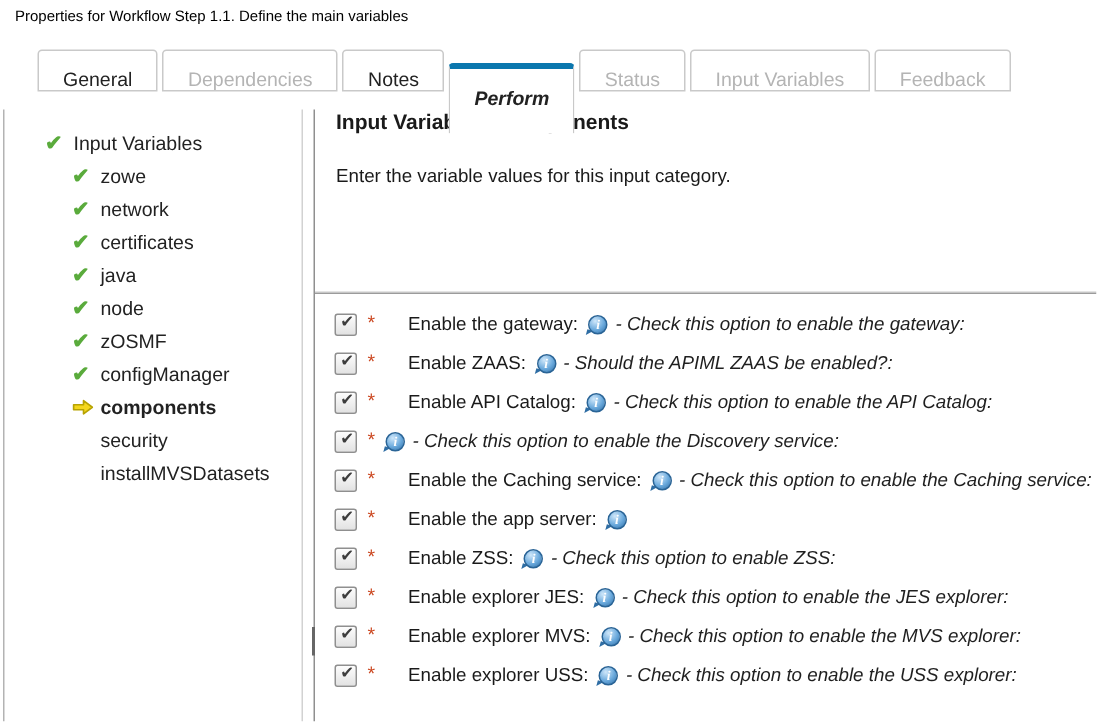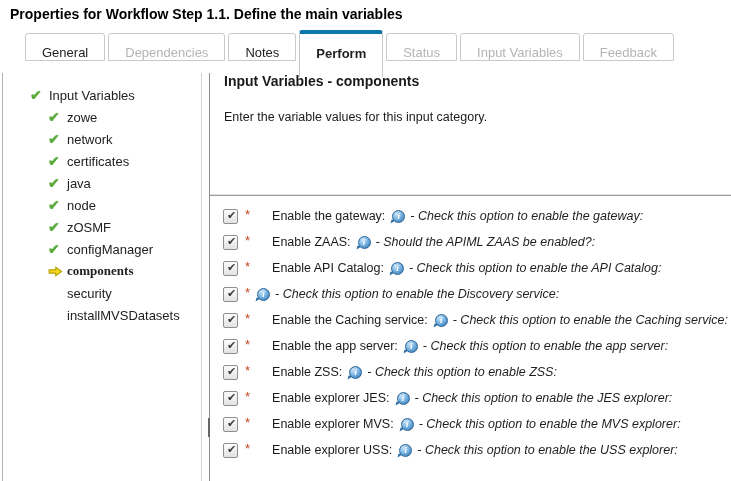--- a/index.html
+++ b/index.html
@@ -3,48 +3,48 @@
 <meta charset="utf-8">
 <style>
   html,body { margin:0; padding:0; }
   body {
     width:731px; height:481px; position:relative; overflow:hidden;
     background:#ffffff; color:#1a1a1a;
     font-family:"Liberation Sans", sans-serif;
   }
   .page-title {
     position:absolute; top:6px; left:10px;
-    font-size:14px; font-weight:700; color:#000;
+    font-size:10px; font-weight:400; color:#000;
   }
   
   .tabbar { position:absolute; top:30px; left:25px; display:flex; align-items:flex-start; }
   .tab {
     box-sizing:border-box; margin-top:3px; margin-right:3px; height:28px;
     padding:0 16px; line-height:38px; font-size:13px; color:#222;
     background:#fff; border:1px solid #c9c9c9; border-radius:3px 3px 0 0;
     white-space:nowrap; cursor:pointer;
   }
   .tab--disabled { color:#b4b4b4; cursor:default;text-align:center; }
   .tab--active {
-    margin-top:0; height:47px; line-height:40px; font-weight:700;
-    border-top:4px solid #0b77ae; border-bottom:0; position:relative; z-index:2;
+    margin-top:12px; height:47px; line-height:40px; font-weight:700;
+    border-top:4px solid #0b77ae; border-bottom:0; position:relative; z-index:2;font-style:italic;
   }
   
   .content {
     position:absolute; top:73px; left:2px; right:0; bottom:0;
     border-left:1px solid #b3b3b3; display:flex; background:#fff;
   }
   
   .sidebar { width:198px; flex:0 0 198px; box-sizing:border-box; padding-top:11px; }
   .tree-item { height:22px; display:flex; align-items:center; font-size:13px; color:#222; cursor:pointer; }
   .tree-item.lvl0 { padding-left:27px; }
   .tree-item.lvl1 { padding-left:45px; }
   .tree-icon { flex:0 0 19px; width:19px; display:flex; align-items:center; }
   .check-glyph { color:#5aab3c; font-size:14px; font-weight:700; line-height:1; }
-  .tree-label.bold { font-weight:700;font-family:Liberation Serif, serif; }
+  .tree-label.bold { font-weight:700; }
   
   .splitter {
     flex:0 0 7px; width:7px; background:#fff; position:relative;
     border-left:1px solid #d2d2d2; border-right:1px solid #8f8f8f; cursor:col-resize;
   }
   .splitter-handle { position:absolute; top:345px; right:-2px; width:3px; height:19px; background:#666; }
   
   .main { flex:1; position:relative; background:#fff; }
   .main-heading { position:absolute; top:0; left:14px; font-size:14px; font-weight:700; color:#1a1a1a; }
   .main-desc { position:absolute; top:37px; left:14px; font-size:12.5px; color:#1a1a1a; }
@@ -241,21 +241,20 @@
       <div class="var-row">
         <span class="cb">
             <span class="cb-check">✔</span>
           </span>
         <span class="req">*</span>
         <span class="var-label">Enable the app server:</span>
         <span class="info-icon">
             <span class="info-tail"></span>
             <span class="info-bubble">i</span>
           </span>
-        <span class="var-help">- Check this option to enable the app server:</span>
       </div>
 
       <div class="var-row">
         <span class="cb">
             <span class="cb-check">✔</span>
           </span>
         <span class="req">*</span>
         <span class="var-label">Enable ZSS:</span>
         <span class="info-icon">
             <span class="info-tail"></span>

